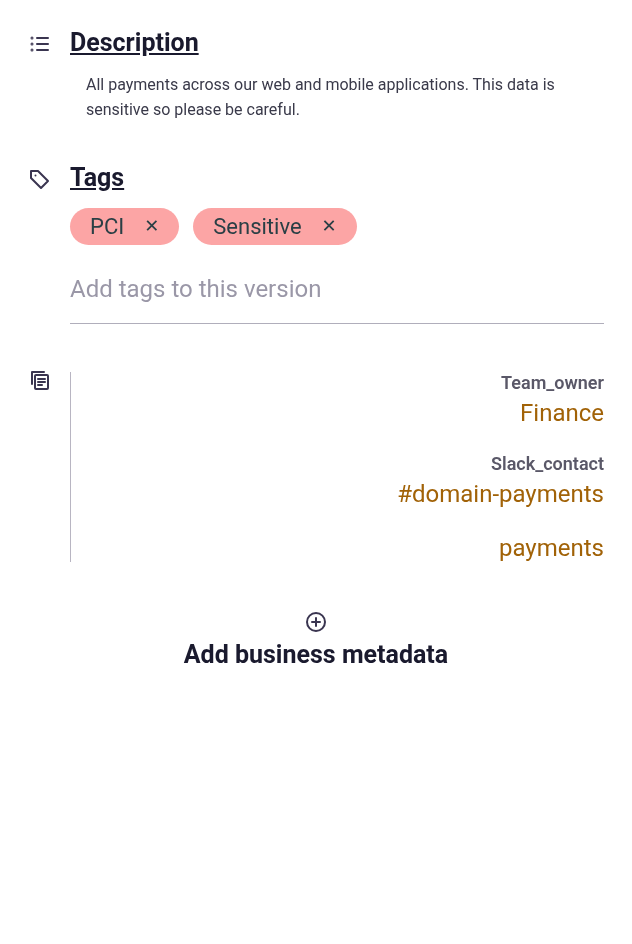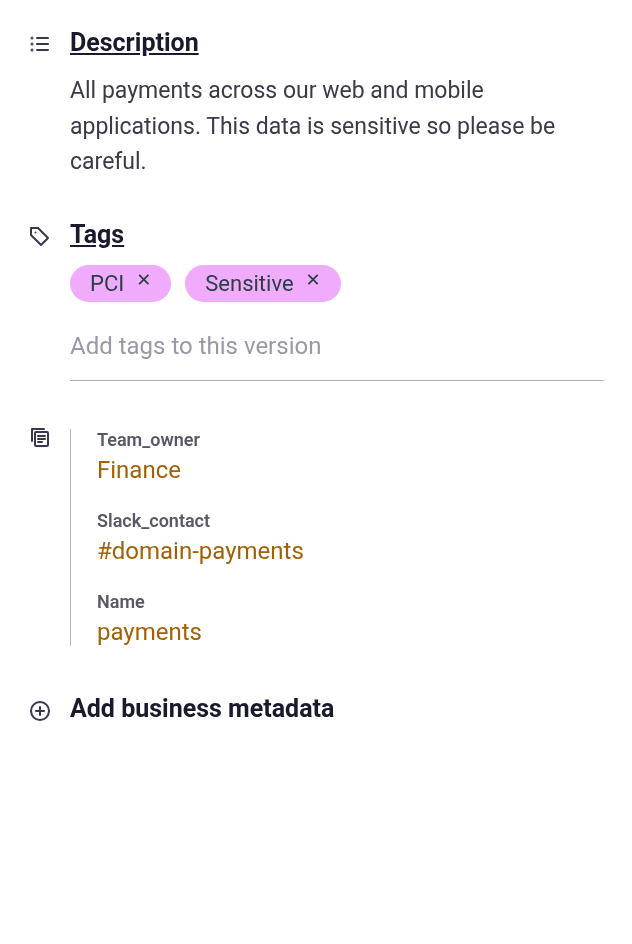--- a/index.html
+++ b/index.html
@@ -46,36 +46,37 @@
       flex: 1;
     }
     .section-title {
       font-size: 25px;
       font-weight: 700;
       color: #1a1a2e;
       margin-bottom: 16px;
       text-decoration: underline;
     }
     .description-text {
-      font-size: 23px;
+      font-size: 16px;
       line-height: 1.55;
       color: #3a3a4a;
       font-weight: 400;
+      margin-left: 16px;
     }
     .tag-chips {
       display: flex;
       flex-wrap: wrap;
       gap: 14px;
       margin-bottom: 22px;
     }
     .tag-chip {
       display: inline-flex;
-      align-items: flex-start;
-      gap: 12px;
-      background: #f0abfc;
+      align-items: center;
+      gap: 20px;
+      background: #fca5a5;
       color: #2a3f45;
       padding: 6px 20px;
       border-radius: 22px;
       font-size: 22px;
       font-weight: 400;
     }
     .tag-remove {
       cursor: pointer;
       font-size: 18px;
       color: #2a3f45;
@@ -94,43 +95,45 @@
       background: transparent;
       font-family: inherit;
     }
     .tag-input::placeholder {
       color: #9a97a7;
     }
     .domain-list {
       border-left: 1px solid #b8b5c2;
       padding-left: 26px;
       margin-top: 8px;
+      text-align: right;
     }
     .domain-item {
       margin-bottom: 26px;
     }
     .domain-item:last-child {
       margin-bottom: 8px;
     }
     .domain-key {
       font-size: 18px;
       font-weight: 600;
       color: #5a5868;
       margin-bottom: 6px;
     }
     .domain-value {
       font-size: 24px;
       color: #a16207;
     }
     .add-metadata-row {
       display: flex;
-      align-items: flex-end;
-      gap: 18px;
+      align-items: center;
+      gap: 6px;
       margin-top: 30px;
       cursor: pointer;
+      flex-direction: column;
     }
     .add-metadata-row .section-icon {
       margin-top: 0;
     }
     .add-metadata-text {
       font-size: 25px;
       font-weight: 700;
       color: #1a1a2e;
     }
   </style>
@@ -191,21 +194,20 @@
     <div class="domain-list">
       <div class="domain-item">
         <div class="domain-key">Team_owner</div>
         <div class="domain-value">Finance</div>
       </div>
       <div class="domain-item">
         <div class="domain-key">Slack_contact</div>
         <div class="domain-value">#domain-payments</div>
       </div>
       <div class="domain-item">
-        <div class="domain-key">Name</div>
         <div class="domain-value">payments</div>
       </div>
     </div>
   </div>
 </div>
 
 <div class="add-metadata-row">
   <div class="section-icon">
     <svg viewBox="0 0 24 24">
       <circle cx="12" cy="12" r="9"></circle>

